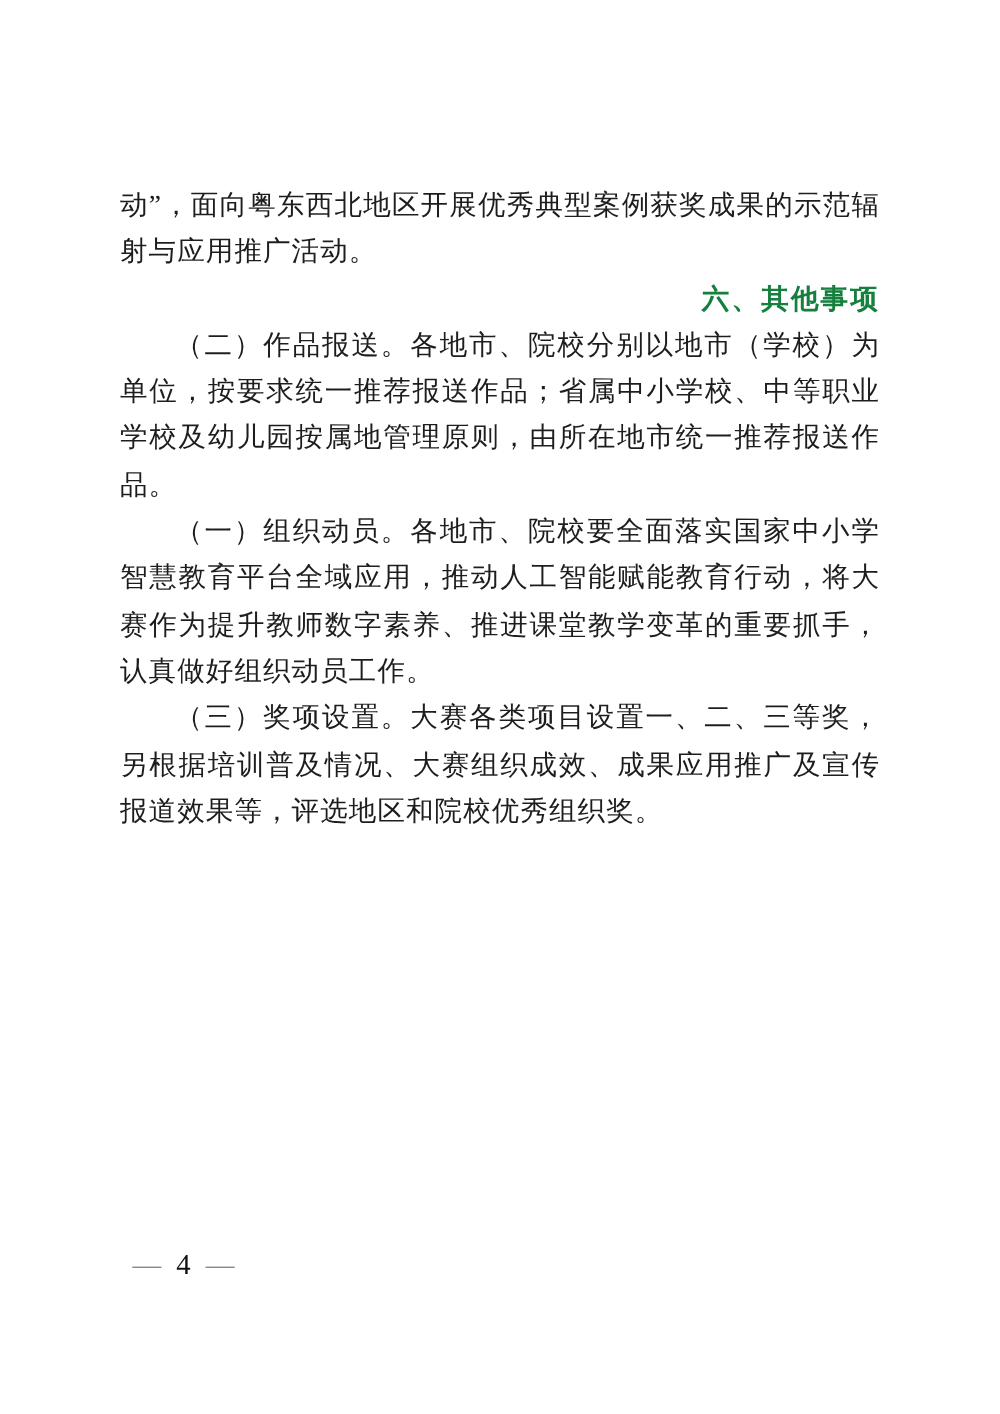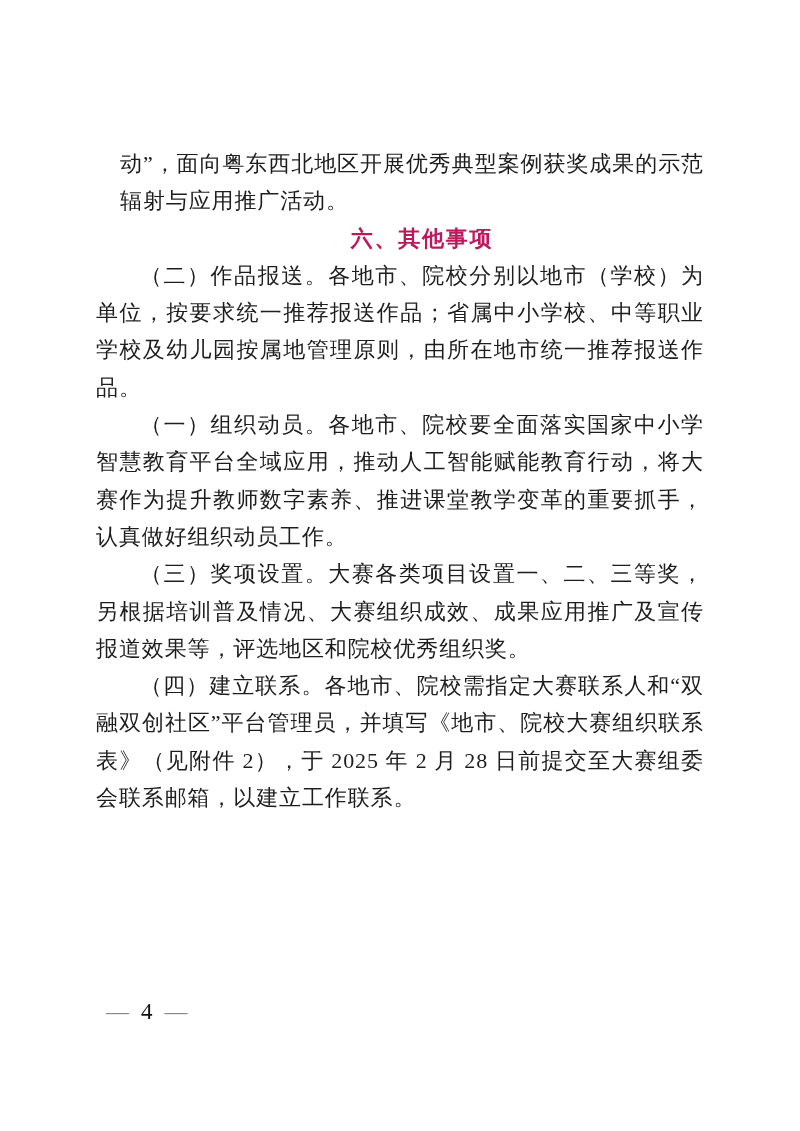--- a/index.html
+++ b/index.html
@@ -26,32 +26,31 @@
     text-align: justify;
     text-justify: inter-ideograph;
     letter-spacing: 0.04em;
   }
   .content p {
     margin: 0;
     text-indent: 2em;
   }
   .content p.no-indent {
     text-indent: 0;
-    margin-left: 24px;
   }
   .section-heading {
     margin: 0;
     text-indent: 2em;
     font-size: 22px;
     line-height: 37.3px;
     font-weight: 700;
-    color: #be185d;
+    color: #15803d;
     font-family: "Liberation Sans", "DejaVu Sans", sans-serif;
     letter-spacing: 0.08em;
-    text-align: center;
+    text-align: right;
   }
   .page-footer {
     position: absolute;
     left: 104px;
     top: 998px;
     font-size: 23px;
     line-height: 28px;
     color: #1d1d1d;
     white-space: nowrap;
   }
@@ -74,21 +73,20 @@
     <p class="no-indent">动”，面向粤东西北地区开展优秀典型案例获奖成果的示范辐射与应用推广活动。</p>
 
     <h2 class="section-heading">六、其他事项</h2>
 
     <p>（二）作品报送。各地市、院校分别以地市（学校）为单位，按要求统一推荐报送作品；省属中小学校、中等职业学校及幼儿园按属地管理原则，由所在地市统一推荐报送作品。</p>
 
     <p>（一）组织动员。各地市、院校要全面落实国家中小学智慧教育平台全域应用，推动人工智能赋能教育行动，将大赛作为提升教师数字素养、推进课堂教学变革的重要抓手，认真做好组织动员工作。</p>
 
     <p>（三）奖项设置。大赛各类项目设置一、二、三等奖，另根据培训普及情况、大赛组织成效、成果应用推广及宣传报道效果等，评选地区和院校优秀组织奖。</p>
 
-    <p>（四）建立联系。各地市、院校需指定大赛联系人和“双融双创社区”平台管理员，并填写《地市、院校大赛组织联系表》（见附件 2），于 2025 年 2 月 28 日前提交至大赛组委会联系邮箱，以建立工作联系。</p>
 
   </div>
 
   <div class="page-footer">
     <span class="dash">—</span><span class="num">4</span><span class="dash">—</span>
   </div>
 
 </div>
 
 </body></html>

